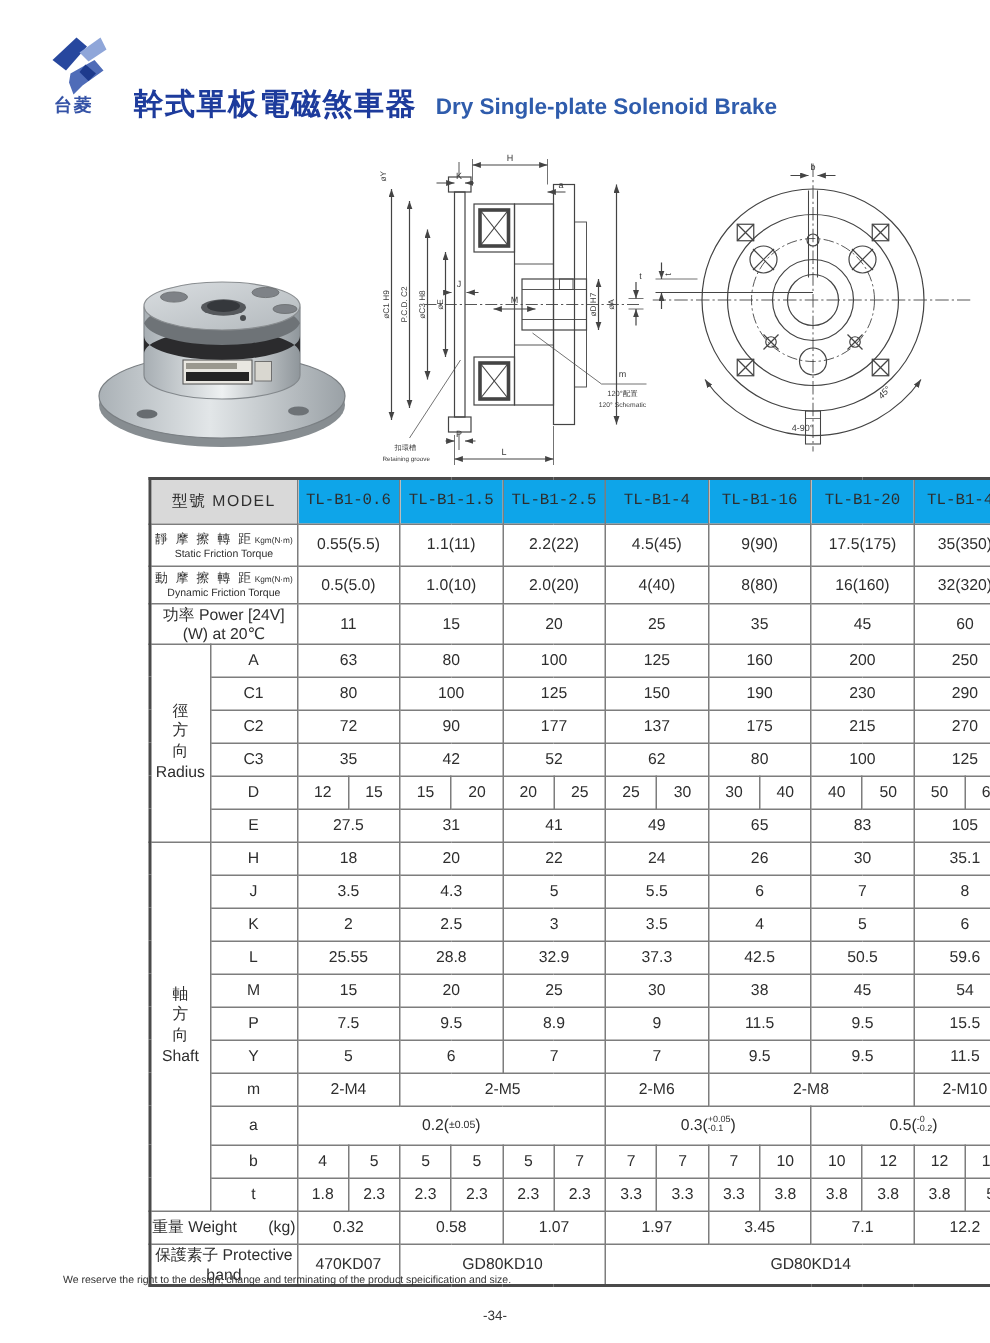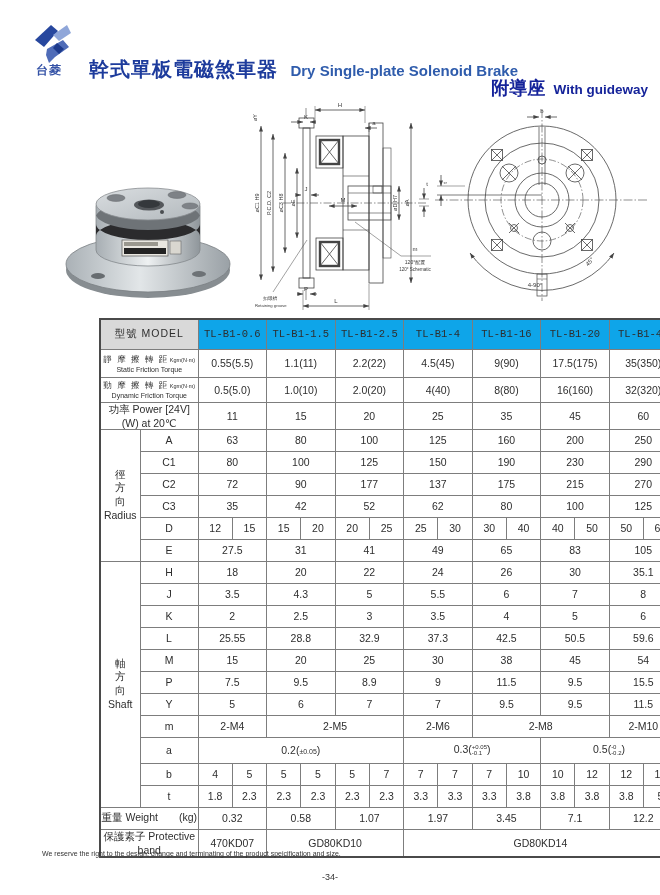--- a/index.html
+++ b/index.html
@@ -51,24 +51,20 @@
     <polygon points="2,17 18,2 25,8 11,24" fill="#27479e"></polygon>
     <polygon points="20,12 34,2 38,10 26,18" fill="#8fa6d9"></polygon>
     <polygon points="14,26 30,17 36,24 22,34 16,40 13,32" fill="#4f6cb8"></polygon>
     <polygon points="24,20 31,26 26,31 20,25" fill="#1d3a8c"></polygon>
   </svg>
   <div class="logo-sub">台菱</div>
   <div class="title-line">
     <span class="title-zh">幹式單板電磁煞車器</span>
     <span class="title-en">Dry Single-plate Solenoid Brake</span>
   </div>
-  <div class="variant">
-    <span class="variant-zh">附導座</span>
-    <span class="variant-en">With guideway</span>
-  </div>
 
   <svg class="ph" width="180" height="160" viewBox="0 0 180 160">
     <defs>
       <linearGradient id="gF" x1="0" y1="0" x2="1" y2="0">
         <stop offset="0" stop-color="#aab1b6"></stop>
           <stop offset="0.45" stop-color="#e2e6e8"></stop>
           <stop offset="1" stop-color="#9aa1a6"></stop>
       </linearGradient>
       <linearGradient id="gB" x1="0" y1="0" x2="1" y2="0">
         <stop offset="0" stop-color="#a7aeb3"></stop>

